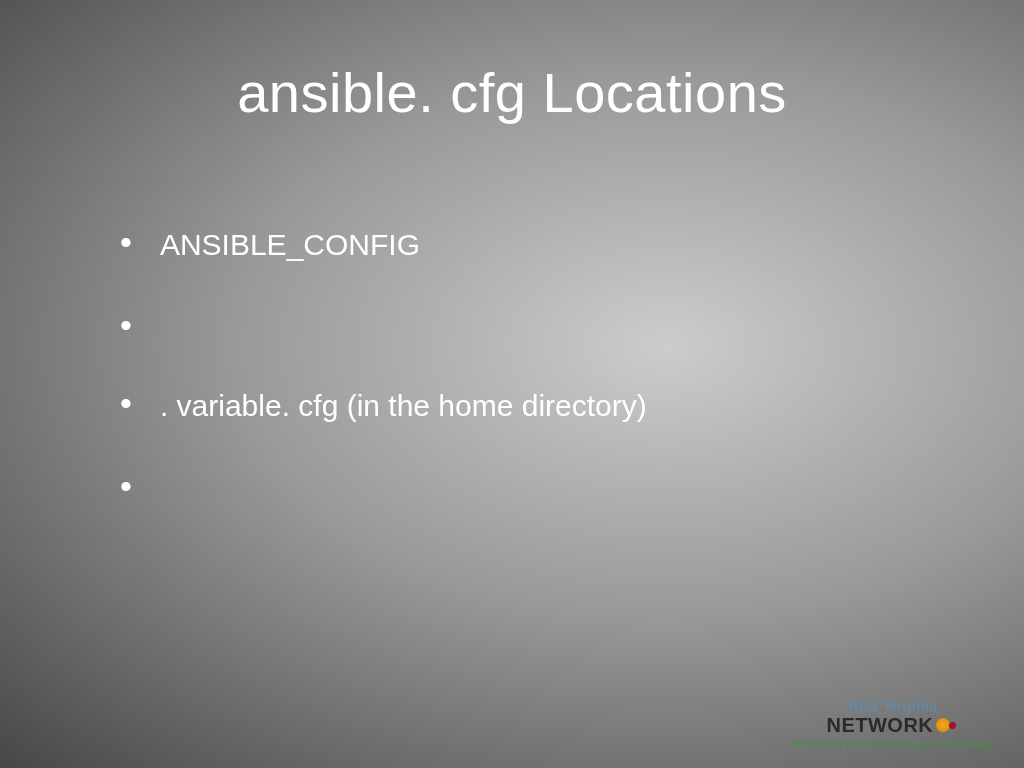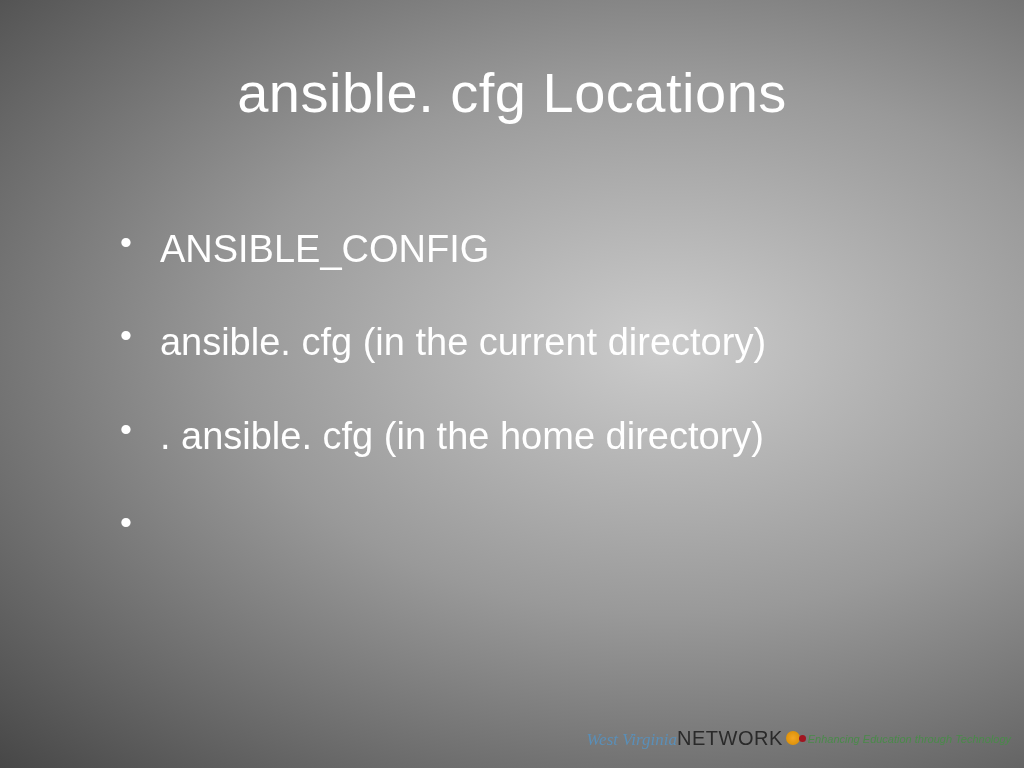--- a/index.html
+++ b/index.html
@@ -38,42 +38,42 @@
       margin-bottom: 44px;
     }
     .bullet-dot {
       font-size: 34px;
       line-height: 34px;
       margin-right: 28px;
       color: #ffffff;
       flex-shrink: 0;
     }
     .bullet-text {
-      font-size: 38px;
+      font-size: 30px;
       line-height: 1.3;
       color: #ffffff;
     }
     .logo-container {
       position: absolute;
       bottom: 18px;
-      right: 13px;
+      right: 30px;
       display: flex;
-      flex-direction: row;
+      flex-direction: column;
       align-items: center;
     }
     .logo-wv {
       font-family: Georgia, serif;
       font-style: italic;
       font-size: 17px;
       color: #5a8fb8;
       margin-bottom: -2px;
     }
     .logo-network {
       font-size: 20px;
-      font-weight: normal;
+      font-weight: bold;
       color: #2a2a2a;
       letter-spacing: 0.5px;
       display: flex;
       align-items: center;
       justify-content: flex-end;
     }
     .logo-circles {
       margin-left: 3px;
       display: inline-block;
       position: relative;
@@ -114,28 +114,25 @@
   <h1 class="title">ansible. cfg Locations</h1>
   <ul class="bullets">
     <li class="bullet-item">
       <span class="bullet-dot">•</span>
       <div class="bullet-text">
         <div>ANSIBLE_CONFIG</div>
       </div>
     </li>
     <li class="bullet-item">
       <span class="bullet-dot">•</span>
-      <div class="bullet-text">
-        <div>ansible. cfg (in the current directory)</div>
-      </div>
     </li>
     <li class="bullet-item">
       <span class="bullet-dot">•</span>
       <div class="bullet-text">
-        <div>. ansible. cfg (in the home directory)</div>
+        <div>. variable. cfg (in the home directory)</div>
       </div>
     </li>
     <li class="bullet-item">
       <span class="bullet-dot">•</span>
     </li>
   </ul>
 </div>
 
 <div class="logo-container">
   <div class="logo-wv">West Virginia</div>

